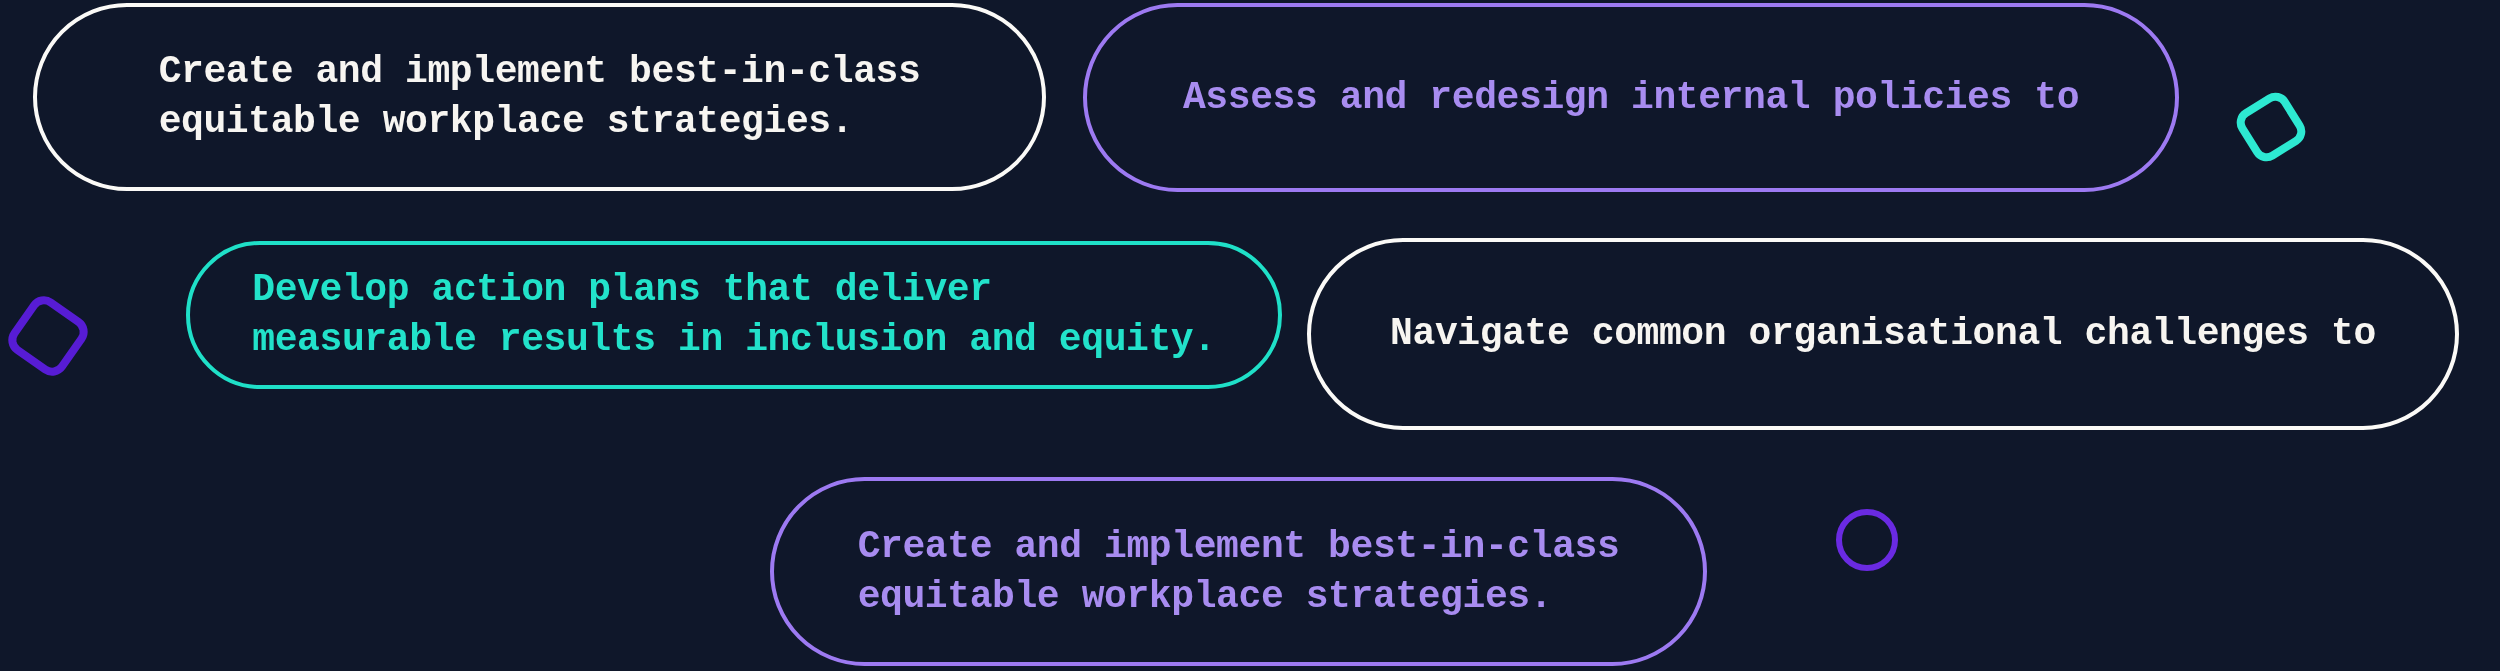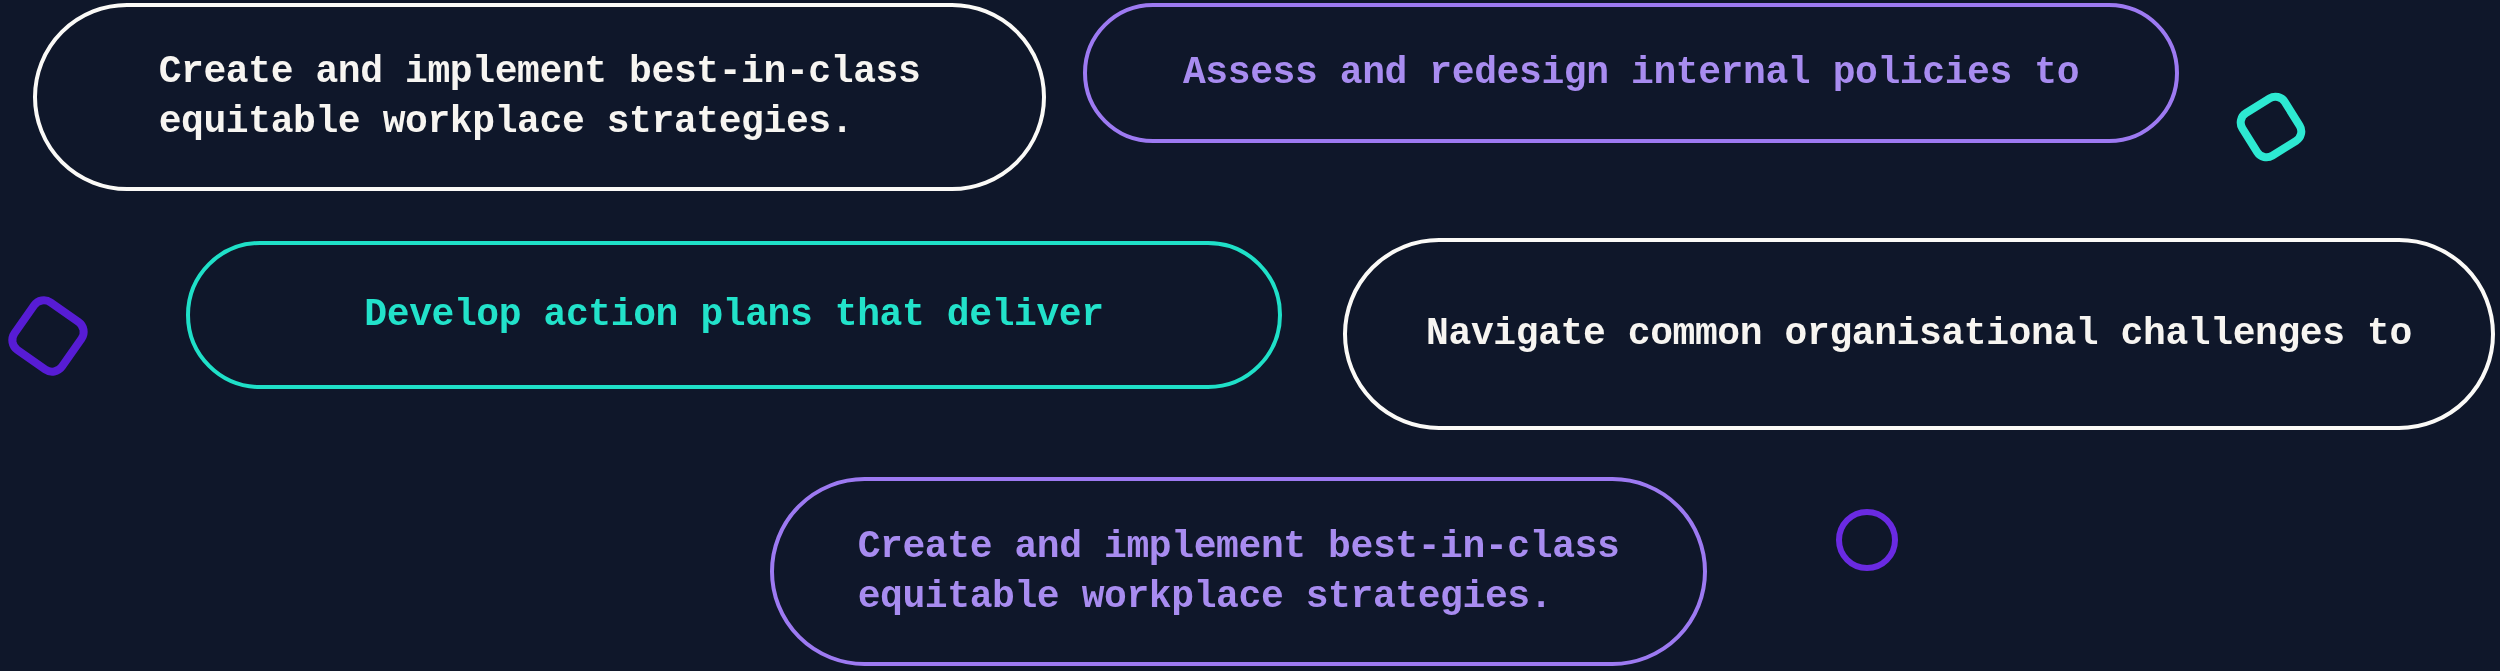--- a/index.html
+++ b/index.html
@@ -36,23 +36,23 @@
   
   .scheme-white  { border-color: #fbfaf7; }
   .scheme-white  .pill-text { color: #f7f5f1; }
   .scheme-purple { border-color: #9d7af2; }
   .scheme-purple .pill-text { color: #a88cf0; }
   .scheme-teal   { border-color: #1fe0c8; }
   .scheme-teal   .pill-text { color: #22e2ca; }
 
   
   .c1 { left: 33px;   top: 3px;   width: 1013px; height: 188px; }
-  .c2 { left: 1083px; top: 3px;   width: 1096px; height: 140px; }
+  .c2 { left: 1083px; top: 3px;   width: 1096px; height: 189px; }
   .c3 { left: 186px;  top: 241px; width: 1096px; height: 148px; }
-  .c4 { left: 1343px; top: 238px; width: 1152px; height: 192px; }
+  .c4 { left: 1307px; top: 238px; width: 1152px; height: 192px; }
   .c5 { left: 770px;  top: 477px; width: 937px;  height: 189px; }
 
   
   .deco { position: absolute; box-sizing: border-box; }
   .teal-square {
     left: 2242px; top: 98px;
     width: 58px; height: 58px;
     border: 8px solid #2de9d2;
     border-radius: 15px;
     transform: rotate(-32deg);
@@ -85,20 +85,21 @@
 
   <div class="pill c2 scheme-purple">
     <div class="pill-text">
       <span class="line">Assess and redesign internal policies to</span>
     </div>
   </div>
 
   <div class="pill c3 scheme-teal">
     <div class="pill-text">
       <span class="line">Develop action plans that deliver</span>
+      <span class="line">measurable results in inclusion and equity.</span>
     </div>
   </div>
 
   <div class="pill c4 scheme-white">
     <div class="pill-text">
       <span class="line">Navigate common organisational challenges to</span>
     </div>
   </div>
 
   <div class="pill c5 scheme-purple">

